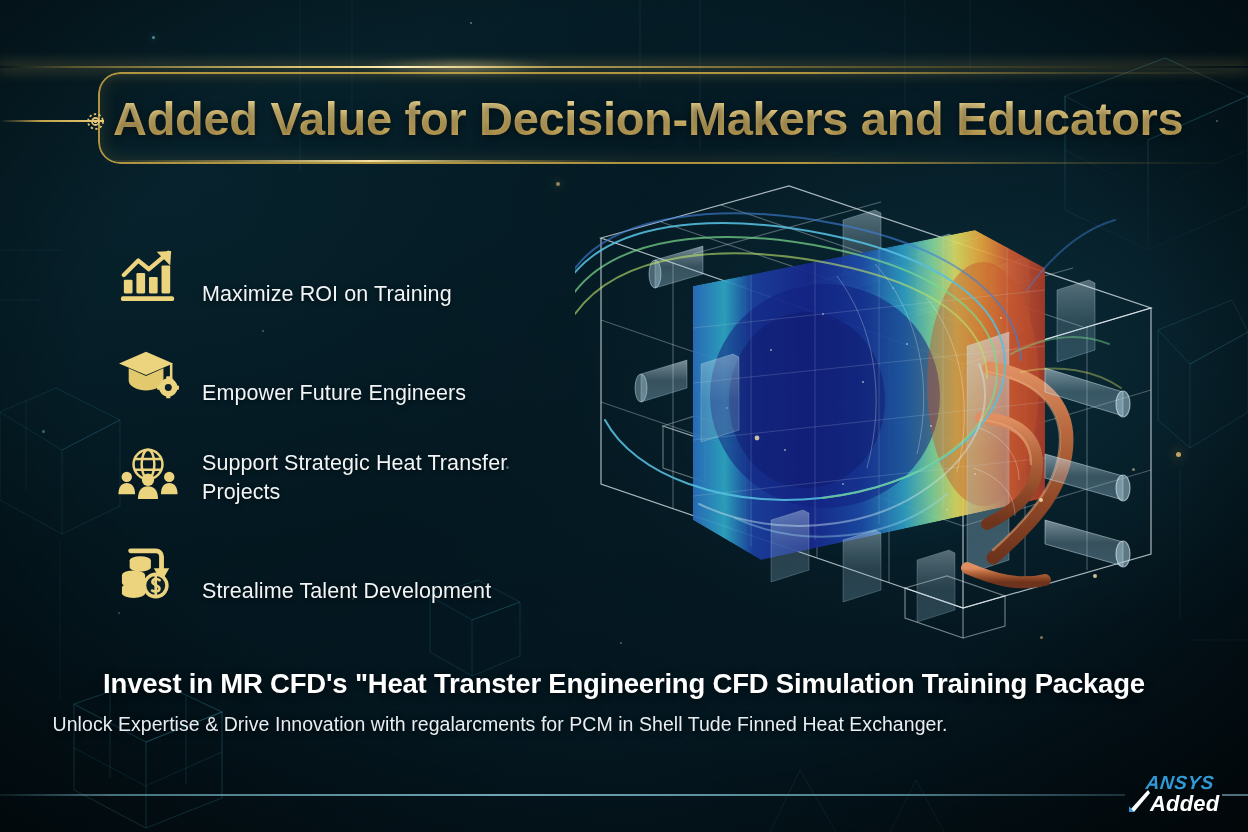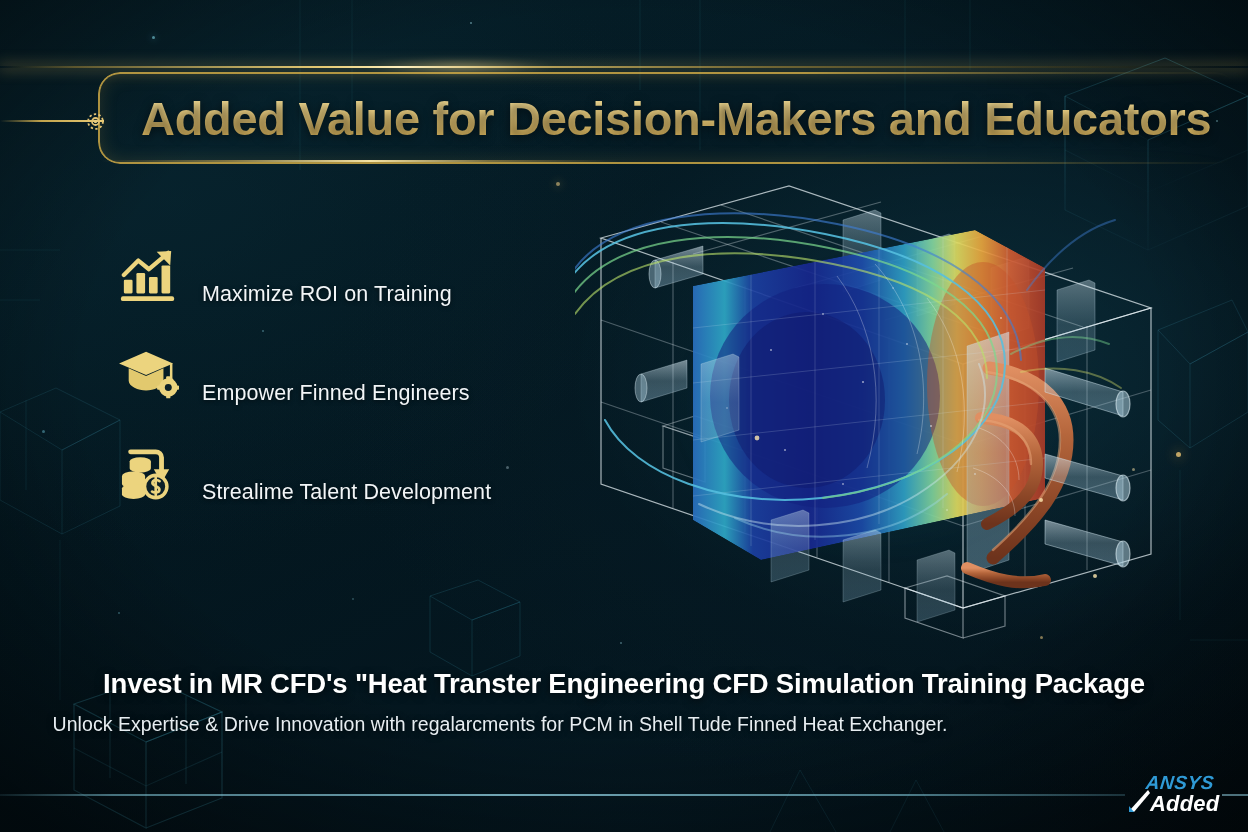--- a/index.html
+++ b/index.html
@@ -73,21 +73,20 @@
   .slide-title{
     position:absolute; left:113px; top:88px; width:1090px; height:62px;
     font-size:47px; font-weight:bold; line-height:62px;
     letter-spacing:-0.3px;
     color:#f2d98a;
     background:linear-gradient(180deg,#fbeaa9 0%,#f3d583 42%,#e5bf63 78%,#d9b055 100%);
     -webkit-background-clip:text; background-clip:text;
     -webkit-text-fill-color:transparent;
     text-shadow:0 2px 10px rgba(0,0,0,.55);
     white-space:nowrap;
-    margin-left:28px;
   }
 
   
   .bullets{ position:absolute; left:112px; top:243px; width:470px; }
   .bullet{
     position:relative; display:flex; align-items:flex-end; gap:18px;
     margin-bottom:33px; min-height:66px;
   }
   .bullet-icon{
     flex:0 0 72px; width:72px; height:66px;
@@ -292,23 +291,43 @@
             <circle cx="9" cy="9" r="3.6" fill="#0d2129"></circle>
             <g fill="#ecd47e">
               <rect x="6.8" y="-2.6" width="4.4" height="5" rx="1"></rect>
               <rect x="6.8" y="15.2" width="4.4" height="5" rx="1"></rect>
               <rect x="-2.6" y="6.8" width="5" height="4.4" rx="1"></rect>
               <rect x="15.2" y="6.8" width="5" height="4.4" rx="1"></rect>
             </g>
           </g>
         </svg>
       </div>
-      <div class="bullet-text">Empower Finned Engineers</div>
+      <div class="bullet-text">Empower Future Engineers</div>
     </div>
 
+    <div class="bullet two-line">
+      <div class="bullet-icon">
+        <svg viewBox="0 0 64 58" width="62" height="56">
+          <g stroke="#ecd47e" stroke-width="2.6" fill="none">
+            <circle cx="32" cy="19" r="15"></circle>
+            <ellipse cx="32" cy="19" rx="6.6" ry="15"></ellipse>
+            <path d="M17.6 13.5 H46.4 M17.6 24.5 H46.4"></path>
+          </g>
+          <g fill="#ecd47e">
+            <circle cx="10" cy="32" r="5.4"></circle>
+            <path d="M1.4 50 C1.4 41.6 5 38.2 10 38.2 C15 38.2 18.6 41.6 18.6 50 Z"></path>
+            <circle cx="54" cy="32" r="5.4"></circle>
+            <path d="M45.4 50 C45.4 41.6 49 38.2 54 38.2 C59 38.2 62.6 41.6 62.6 50 Z"></path>
+            <circle cx="32" cy="35" r="6.4"></circle>
+            <path d="M21.6 55 C21.6 45.4 25.8 41.6 32 41.6 C38.2 41.6 42.4 45.4 42.4 55 Z"></path>
+          </g>
+        </svg>
+      </div>
+      <div class="bullet-text">Support Strategic Heat Transfer Projects</div>
+    </div>
 
     <div class="bullet">
       <div class="bullet-icon">
         <svg viewBox="0 0 64 58" width="62" height="56">
           <path d="M14 6 H40 A6 6 0 0 1 46 12 V26" fill="none" stroke="#ecd47e" stroke-width="5" stroke-linecap="round"></path>
           <path d="M38 24 L54 24 L46 38 Z" fill="#ecd47e"></path>
           <g fill="#ecd47e">
             <ellipse cx="24" cy="16" rx="11" ry="4.4"></ellipse>
             <path d="M13 16 V23 C13 25.4 18 27.4 24 27.4 C30 27.4 35 25.4 35 23 V16 Z"></path>
             <ellipse cx="17" cy="31" rx="12" ry="4.6"></ellipse>

